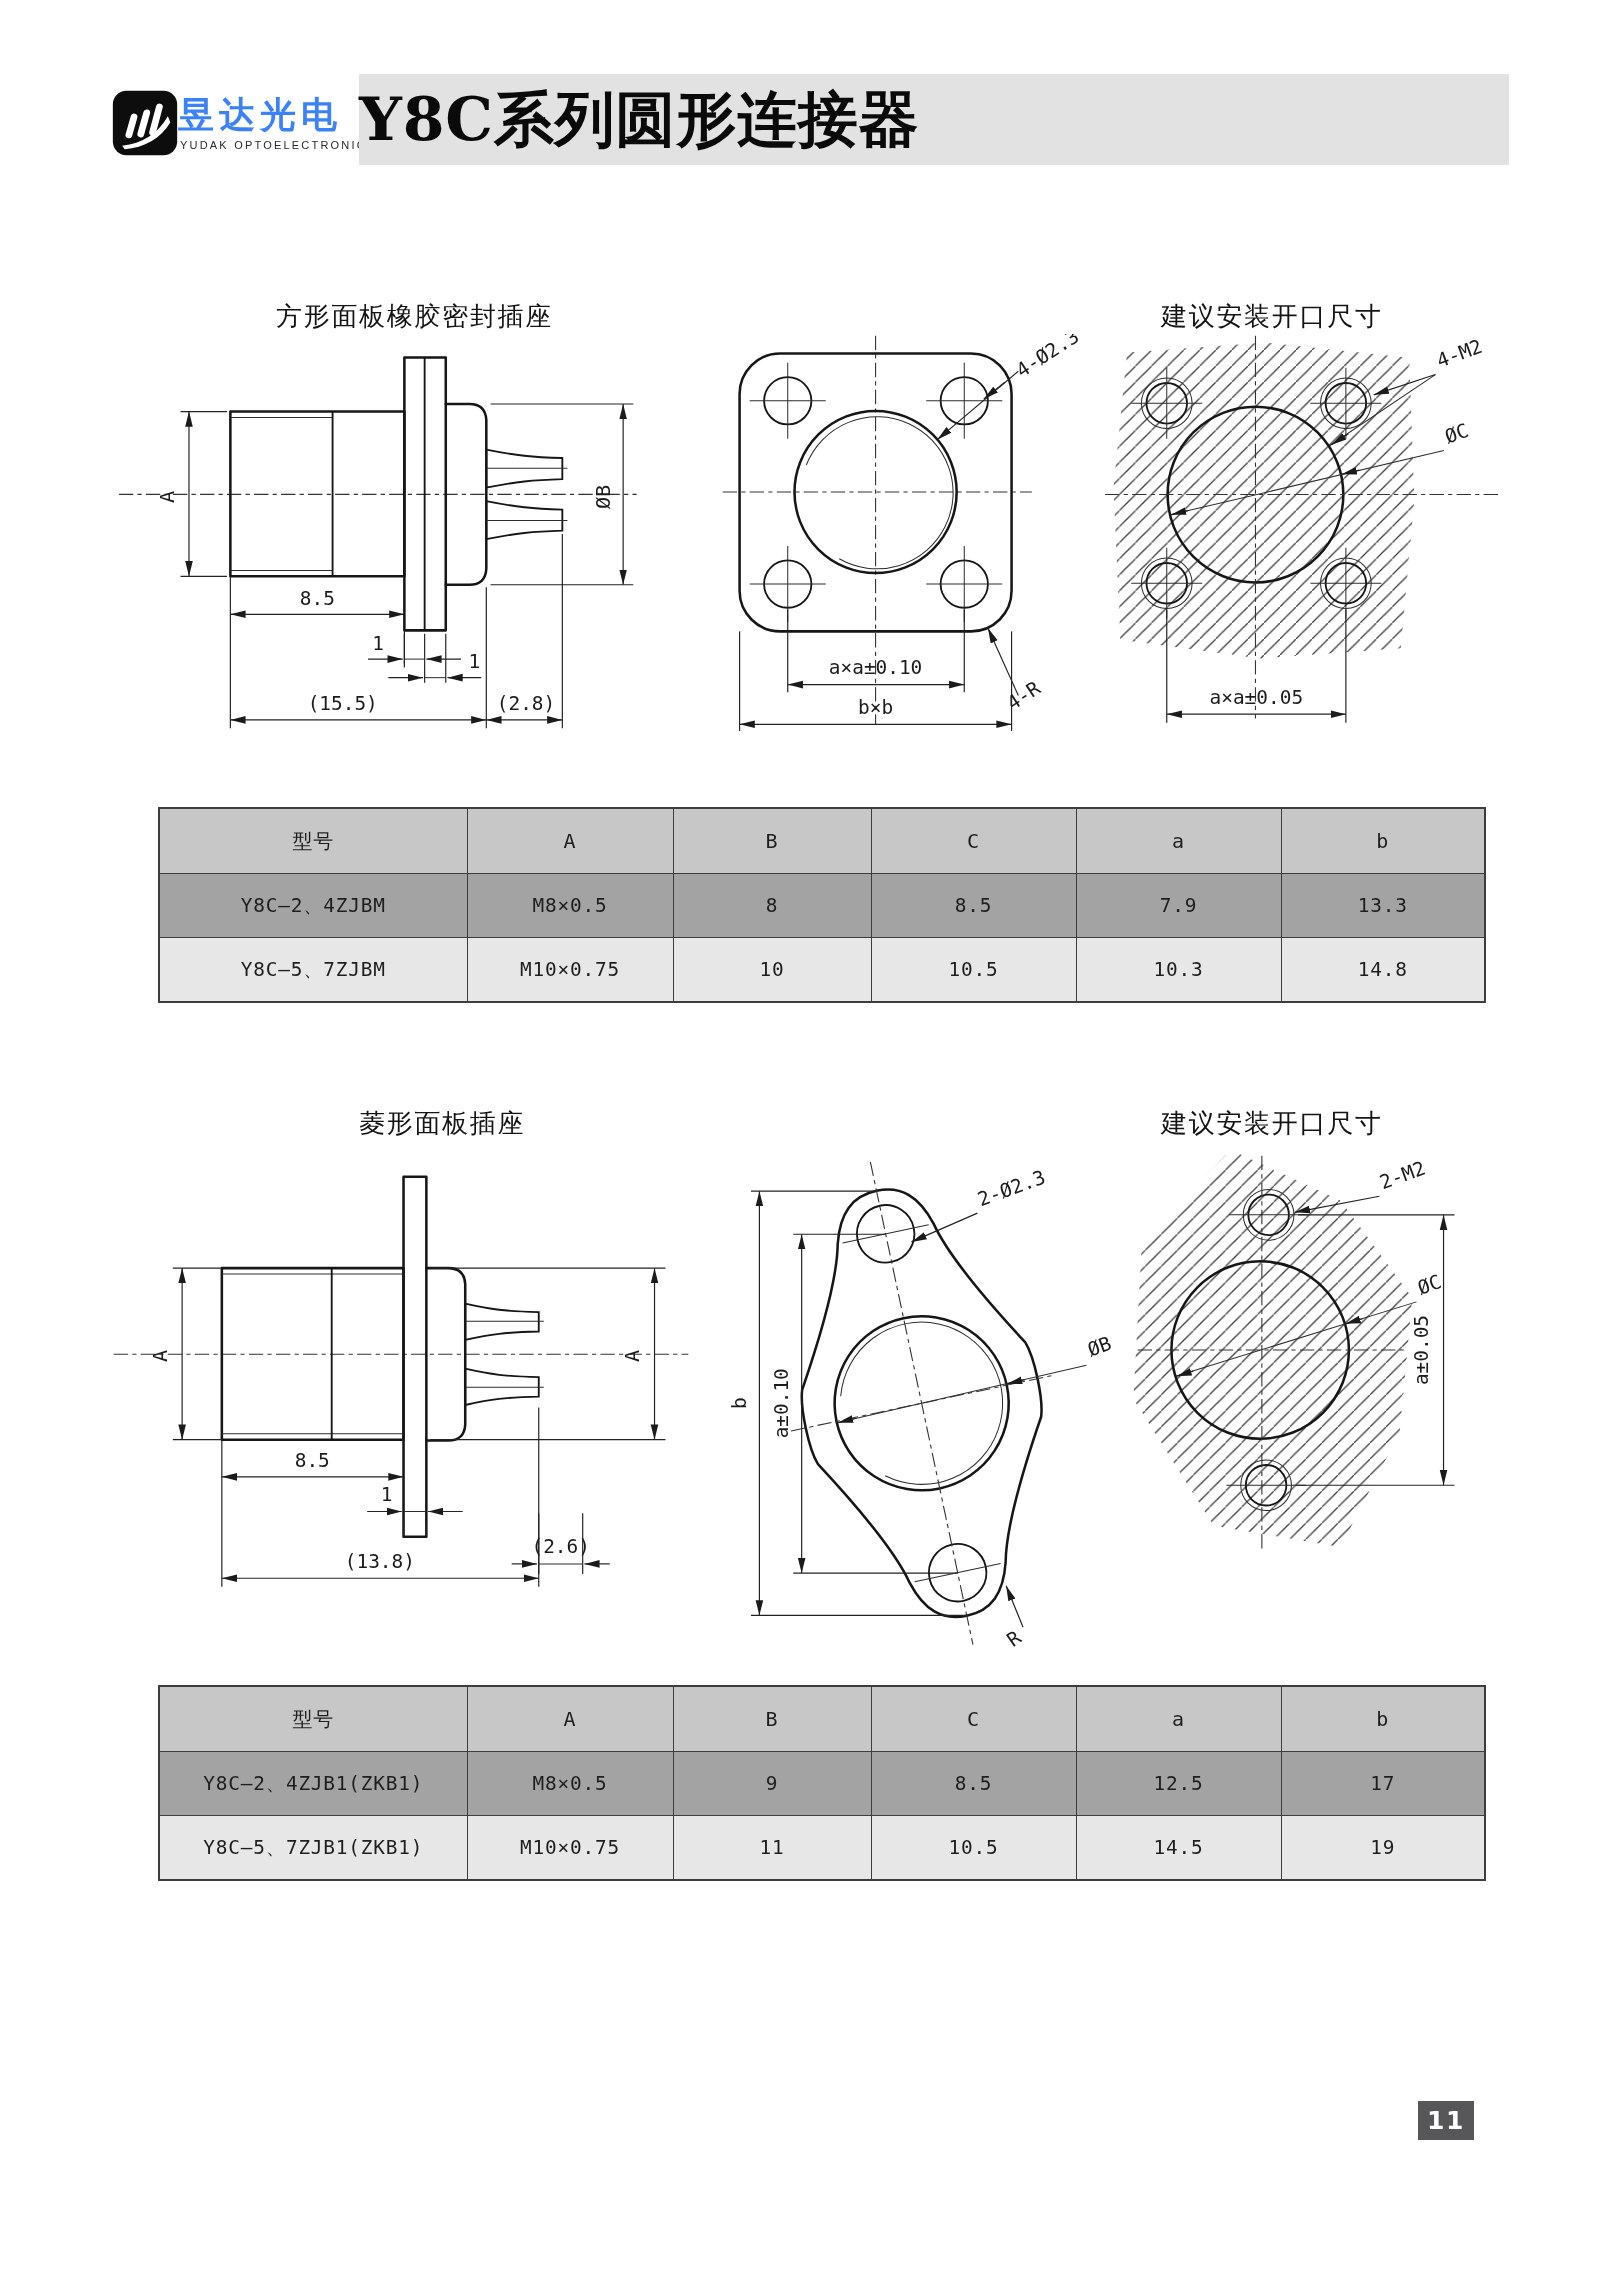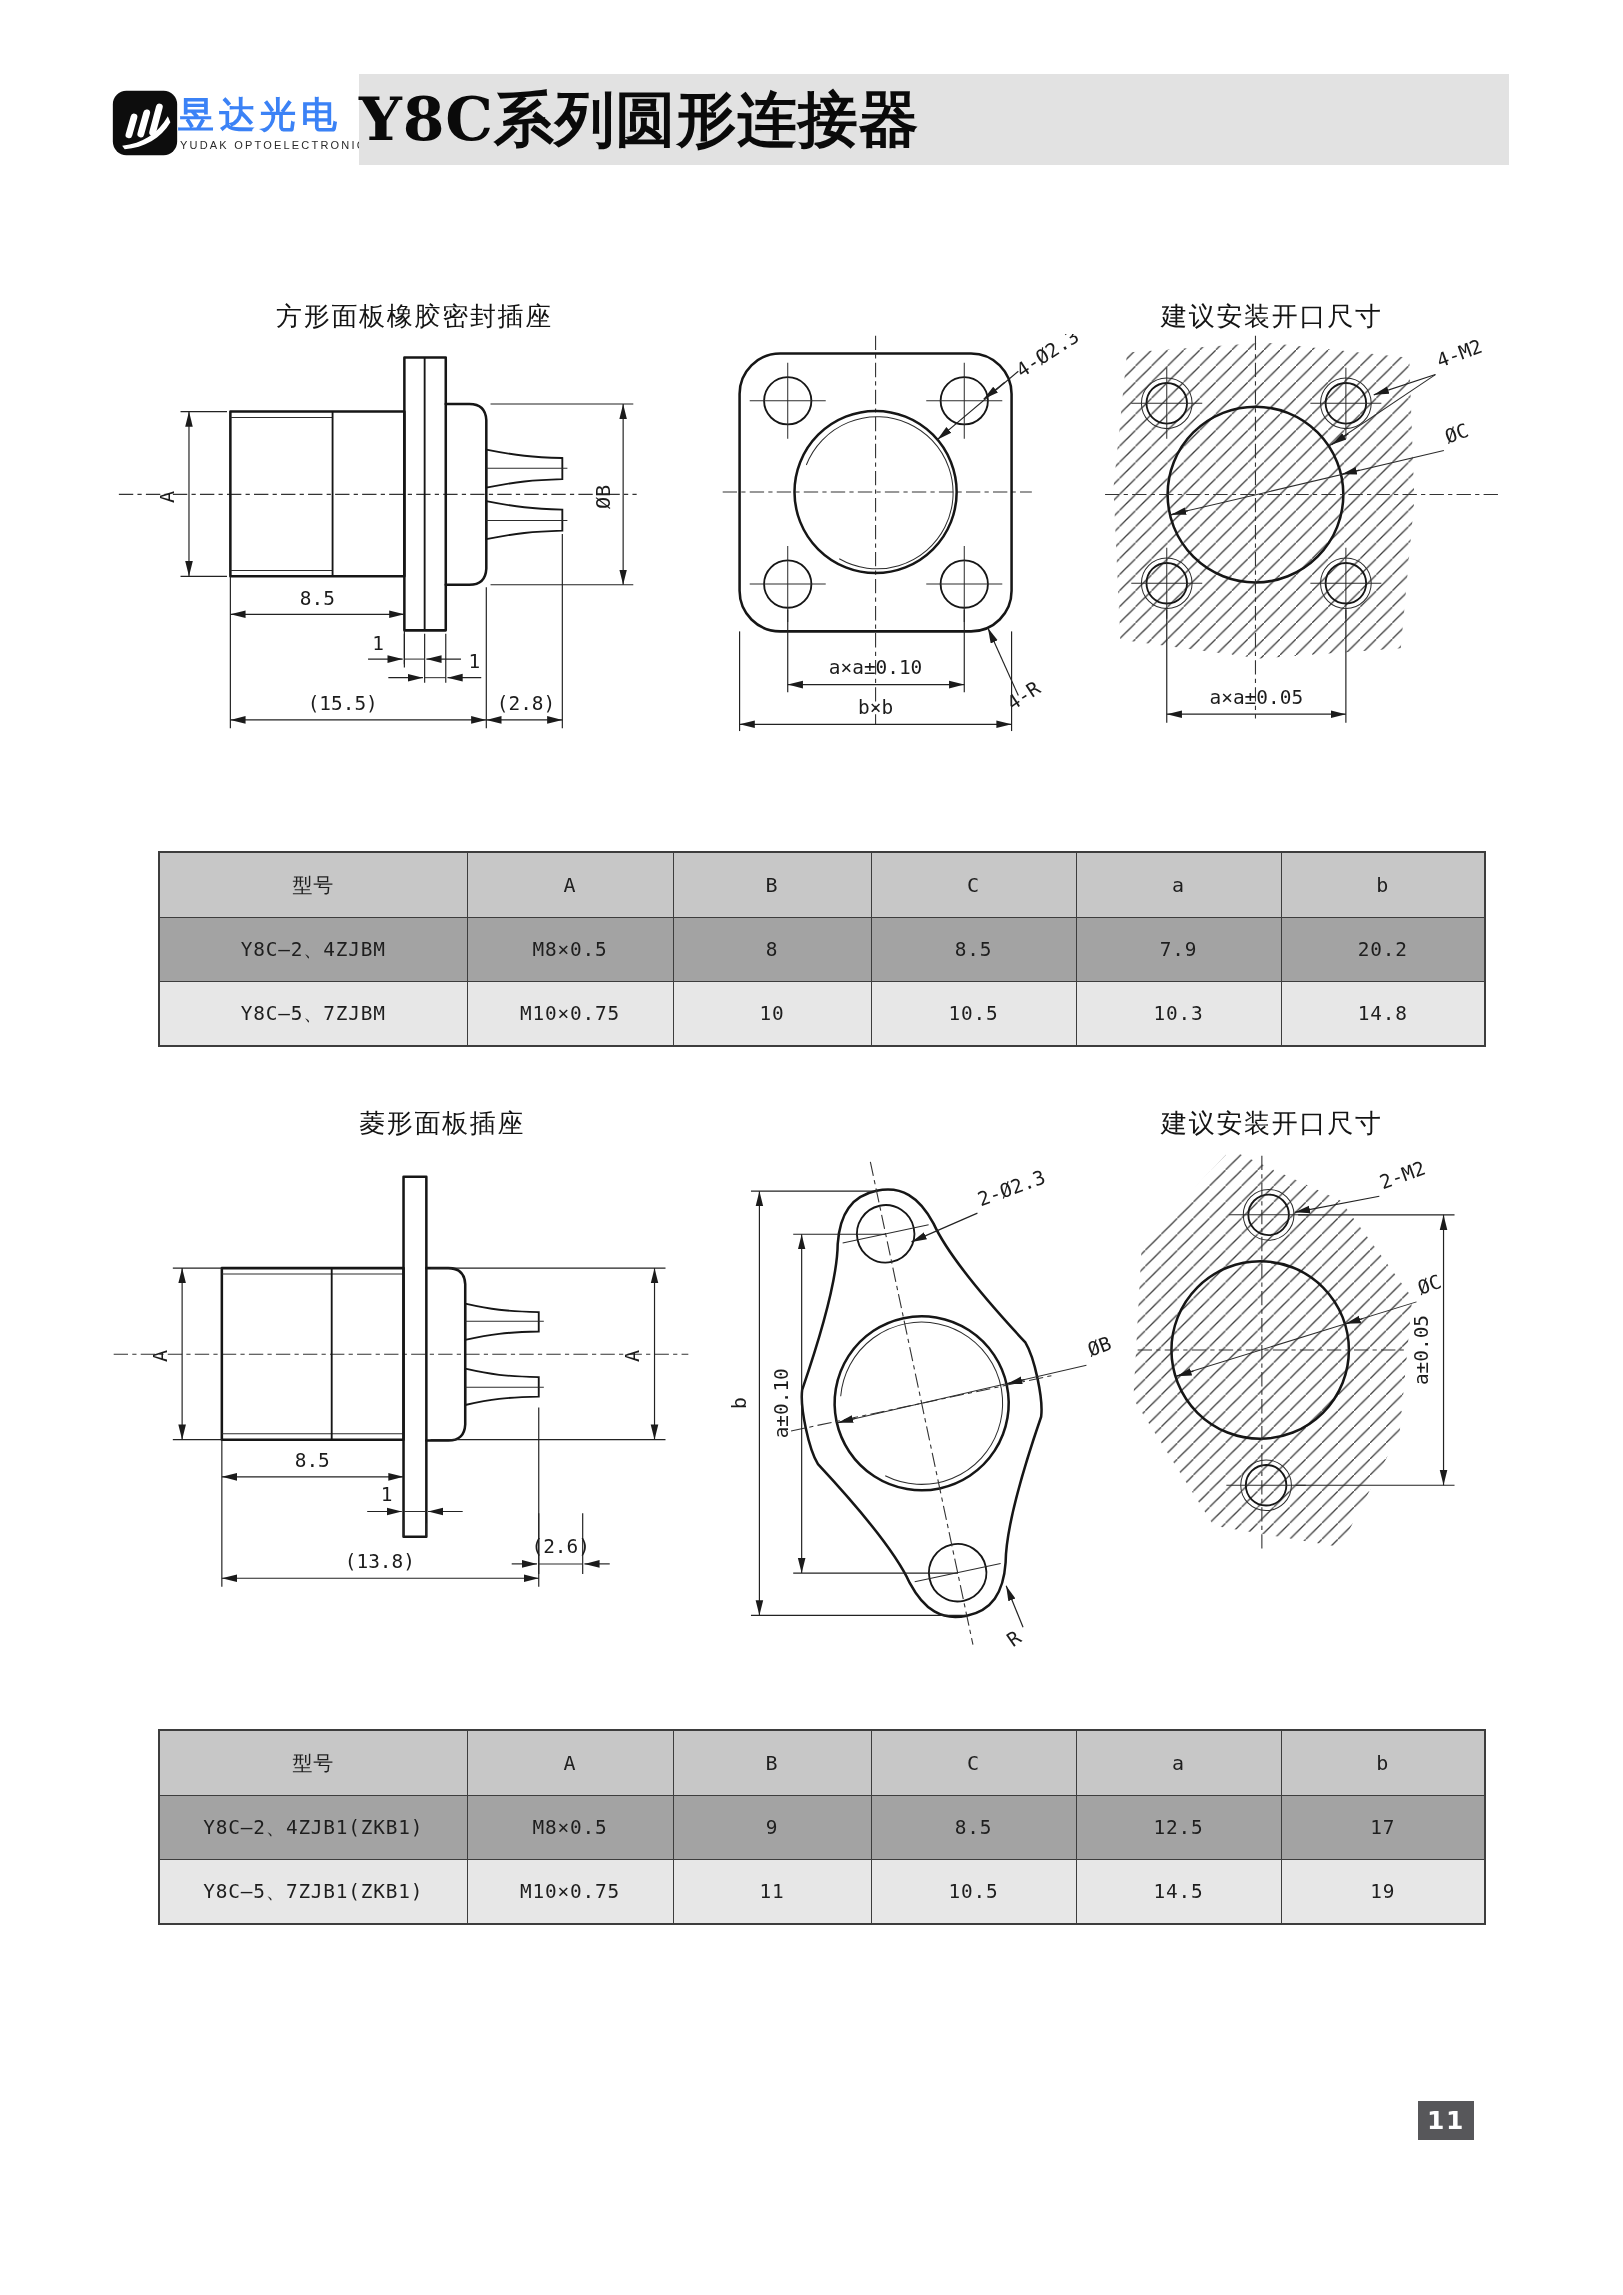--- a/index.html
+++ b/index.html
@@ -22,21 +22,21 @@
   .ol{stroke:#161616;stroke-width:3;fill:none;stroke-linejoin:round;stroke-linecap:round;}
   .ol2{stroke:#161616;stroke-width:2.2;fill:none;}
   .tl{stroke:#2c2c2c;stroke-width:1.2;fill:none;}
   .dim{stroke:#222222;stroke-width:1.4;fill:none;}
   .cl{stroke:#333333;stroke-width:1.3;fill:none;stroke-dasharray:17 5 5 5;}
   .dtxt{font-family:"DejaVu Sans Mono","Liberation Mono",monospace;font-size:23px;fill:#1c1c1c;}
   .dtxt2{font-family:"DejaVu Sans Mono","Liberation Mono",monospace;font-size:24px;fill:#1c1c1c;}
   .mid{text-anchor:middle;}
   
   .spec{position:absolute;border-collapse:collapse;table-layout:fixed;width:1325px;
-        font-size:19.4px;color:#1e1e1e;text-align:center;border:2.5px solid #3d3d3d;margin-top:44px;}
+        font-size:19.4px;color:#1e1e1e;text-align:center;border:2.5px solid #3d3d3d;}
   .spec th,.spec td{border:1.7px solid #3d3d3d;font-weight:400;letter-spacing:0.8px;
         font-family:"DejaVu Sans Mono","DejaVu Serif",serif;overflow:hidden;white-space:nowrap;}
   .spec thead th{background:#c7c7c7;height:62px;font-size:20px;}
   .spec td{height:61px;background:#a3a3a3;}
   .spec tr.alt td{background:#e7e7e7;}
   
   .page-num{position:absolute;left:1418px;top:2101px;width:56px;height:39px;background:#57575a;
         color:#fff;font-size:25px;font-weight:700;display:flex;align-items:center;justify-content:center;
         font-family:"DejaVu Sans","Liberation Sans",sans-serif;letter-spacing:1.7px;}
 </style>
@@ -217,21 +217,21 @@
         <th>b</th>
       </tr>
     </thead>
     <tbody>
       <tr>
         <td>Y8C—2、4ZJBM</td>
         <td>M8×0.5</td>
         <td>8</td>
         <td>8.5</td>
         <td>7.9</td>
-        <td>20.2</td>
+        <td>13.3</td>
       </tr>
       <tr class="alt">
         <td>Y8C—5、7ZJBM</td>
         <td>M10×0.75</td>
         <td>10</td>
         <td>10.5</td>
         <td>10.3</td>
         <td>14.8</td>
       </tr>
     </tbody>

